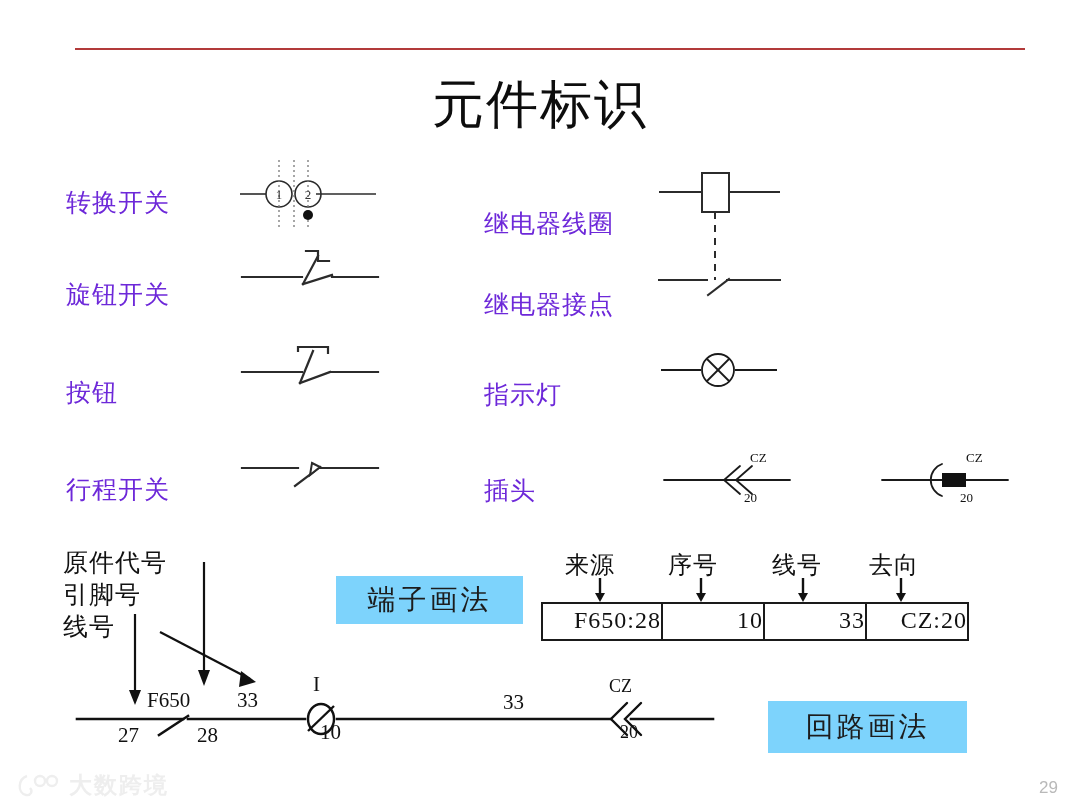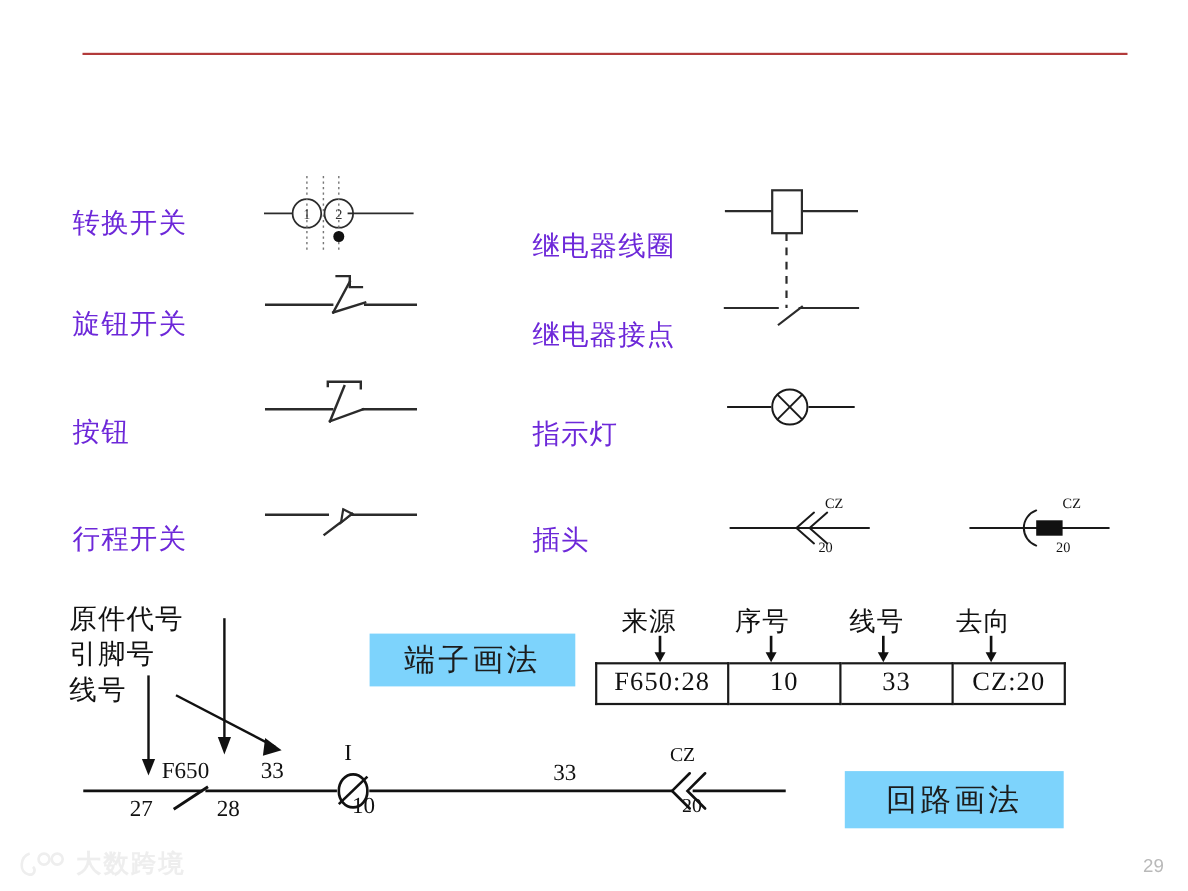--- a/index.html
+++ b/index.html
@@ -63,21 +63,21 @@
   
   .tbl {
     position: absolute;
     left: 541px;
     top: 602px;
     border-collapse: collapse;
   }
   .tbl td {
     border: 2px solid #1a1a1a;
     font-size: 24px;
-    text-align: center;
+    text-align: right;
     padding: 3px 0 5px 0;
     font-family: "Liberation Serif", "DejaVu Serif", serif;
     letter-spacing: 1px;
     color: #111;
   }
   .tbl td.c0 { width: 118px; }
   .tbl td.c1 { width: 100px; }
   .tbl td.c2 { width: 100px; }
   .tbl td.c3 { width: 100px; }
 
@@ -148,20 +148,21 @@
     font-weight: 700;
   }
 </style>
 </head>
 <body>
 
 <div class="slide">
 
   <div class="top-rule"></div>
 
+  <div class="title">元件标识</div>
 
   <div class="row-label" style="left:66px; top:186px;">转换开关</div>
   <div class="sym" style="left:238px; top:158px;">
     <svg width="140" height="72" viewBox="0 0 140 72">
       <g stroke="#2b2b2b" stroke-width="1.6" fill="none">
         <line x1="2" y1="36" x2="28" y2="36"></line>
         <line x1="78" y1="36" x2="138" y2="36"></line>
         <circle cx="41" cy="36" r="13"></circle>
         <circle cx="70" cy="36" r="13"></circle>
         <line x1="41" y1="2" x2="41" y2="70" stroke-dasharray="2 3" stroke-width="1.3" stroke="#777"></line>

